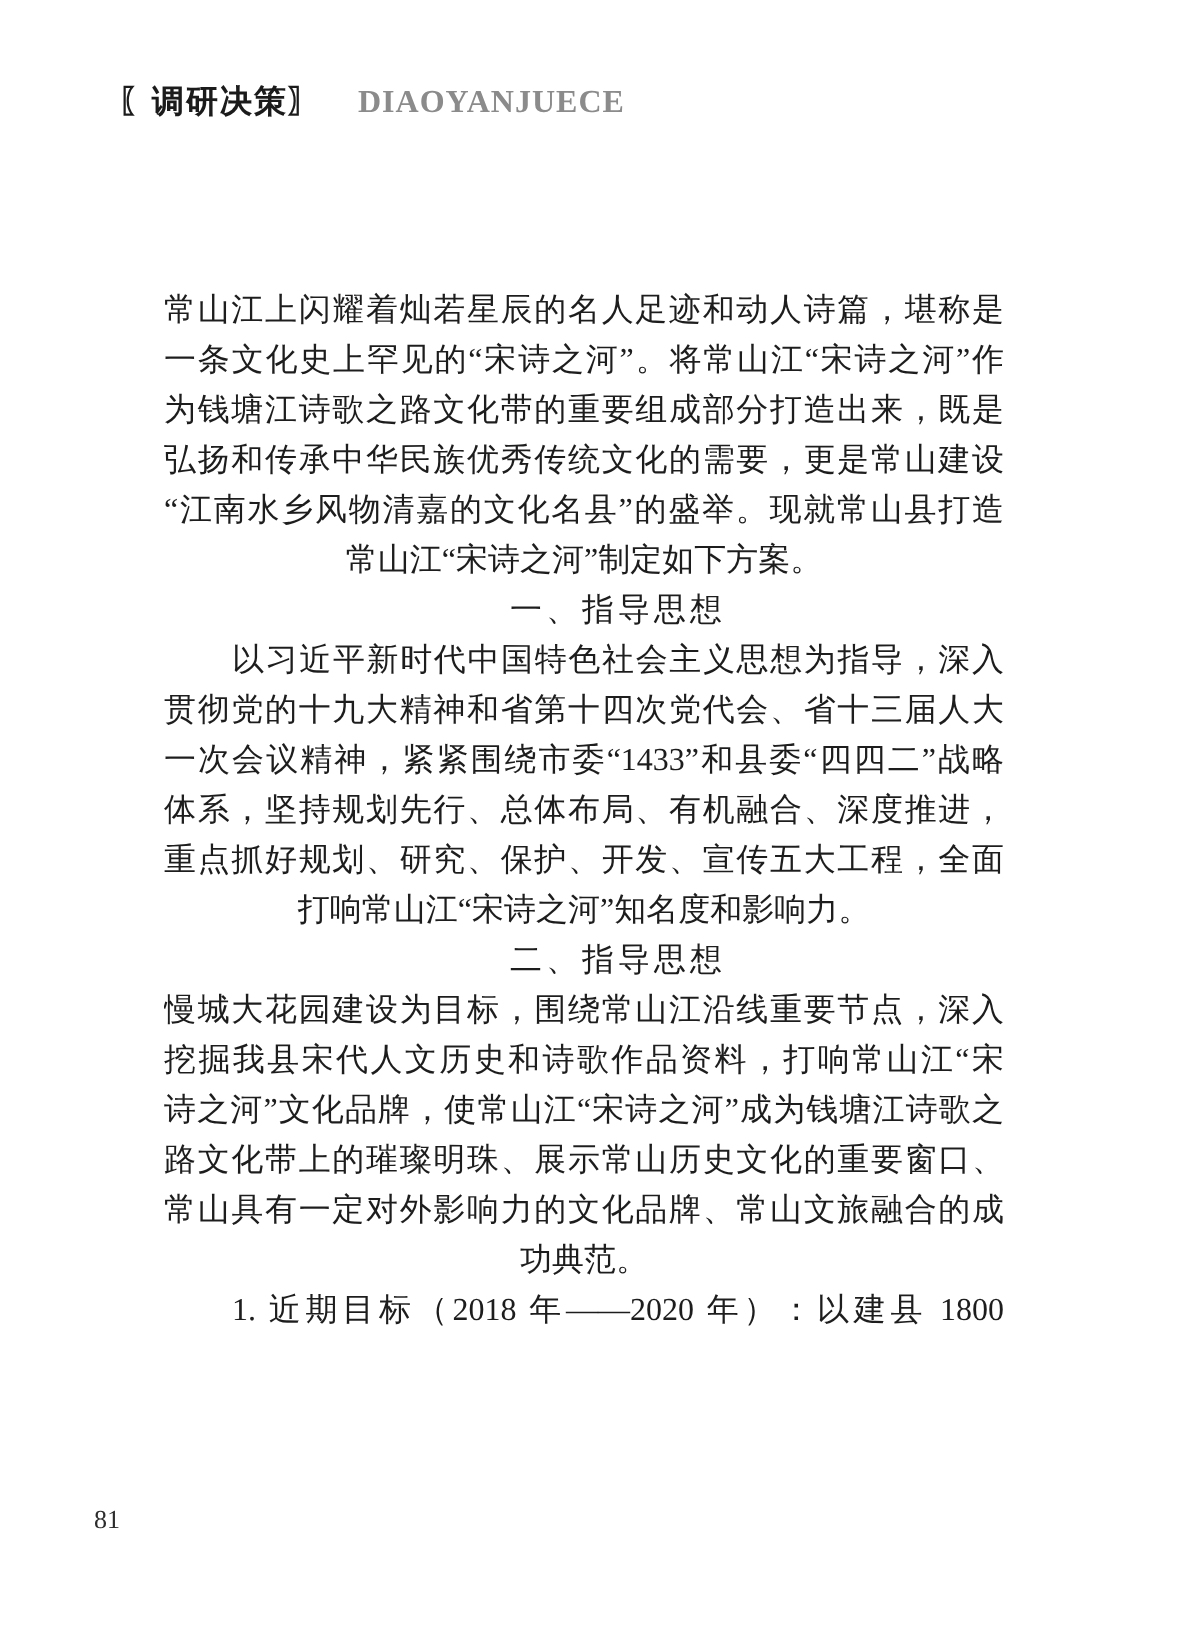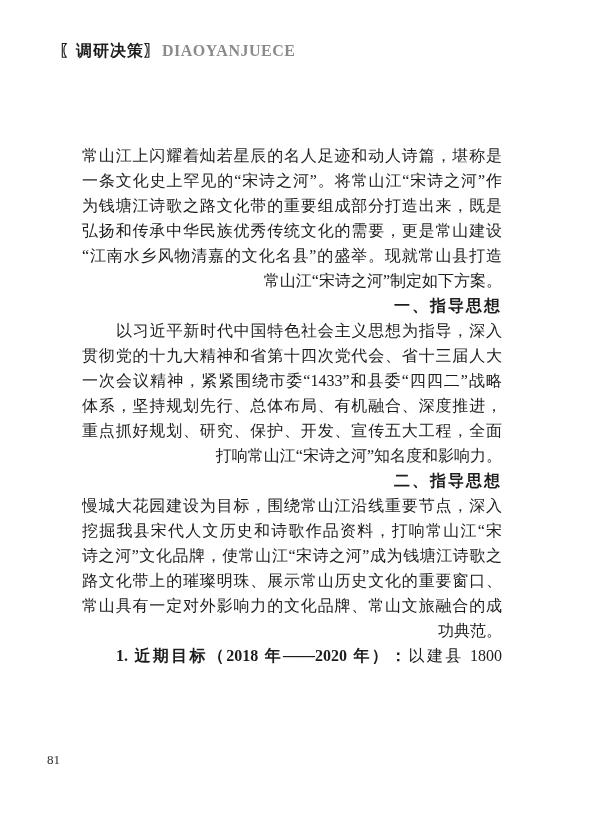--- a/index.html
+++ b/index.html
@@ -21,50 +21,50 @@
   }
   .page-header .zh {
     color: #1b1b1b;
     letter-spacing: 1px;
     font-family: "Liberation Serif", "DejaVu Serif", serif;
     margin-top: 32px;
   }
   .page-header .latin {
     color: #8b8b8b;
     letter-spacing: 0.5px;
-    margin-left: 1px;
+    margin-left: 18px;
     font-family: "Liberation Serif", "DejaVu Serif", serif;
   }
   .doc-body {
     position: absolute;
     left: 82px;
     top: 143px;
     width: 420px;
     font-size: 16px;
     line-height: 25px;
     color: #1d1d1d;
   }
   .line {
     height: 25px;
-    text-align: right;
+    text-align: center;
     overflow: hidden;
   }
   .line.just {
     text-align: justify;
     text-align-last: justify;
   }
   .line.indent {
     text-indent: 34px;
   }
   .line.heading {
     font-weight: bold;
     font-family: "Liberation Sans", "DejaVu Sans", sans-serif;
     letter-spacing: 2px;
   }
-  .b { font-weight: bold; }
+  .b { font-weight: normal; }
   .page-number {
     position: absolute;
     left: 47px;
     top: 752px;
     font-size: 13px;
     color: #2c2c2c;
   }
 </style>
 </head>
 <body>

